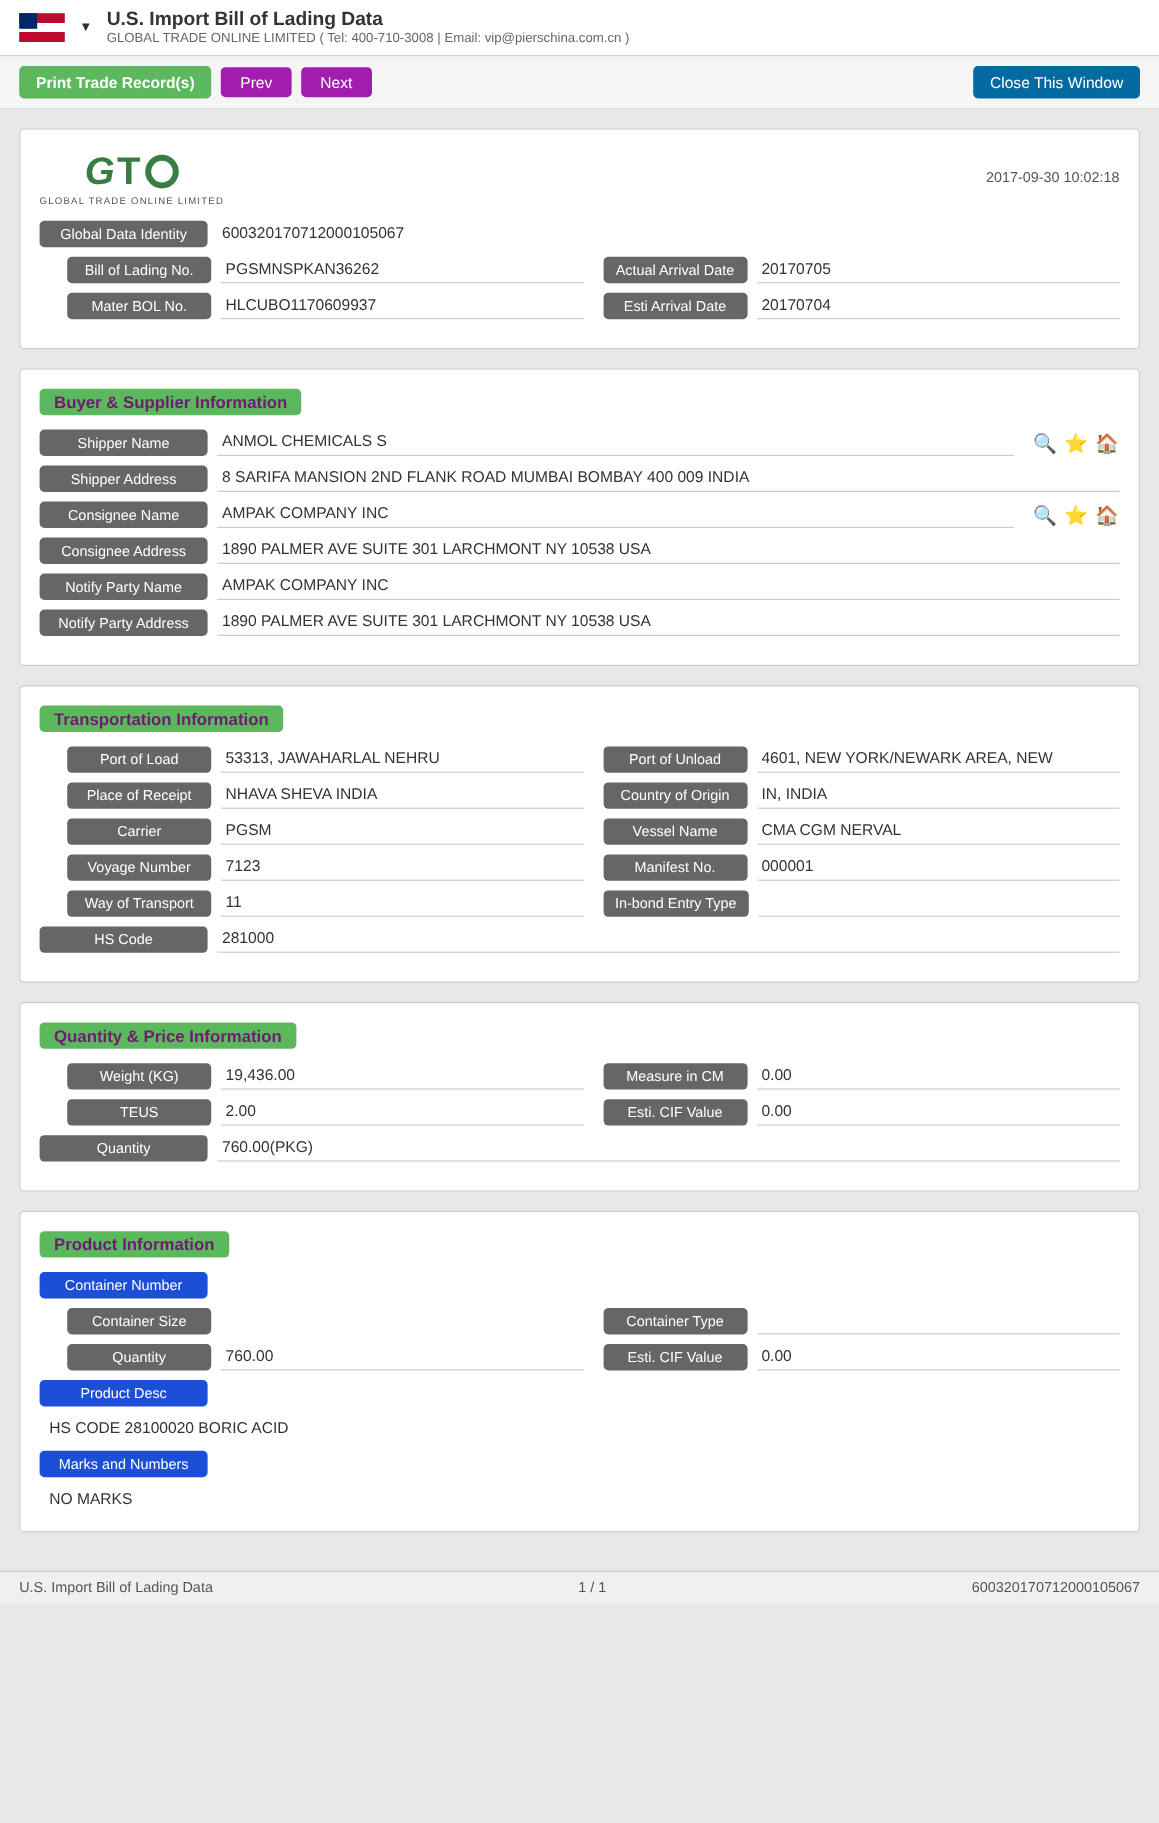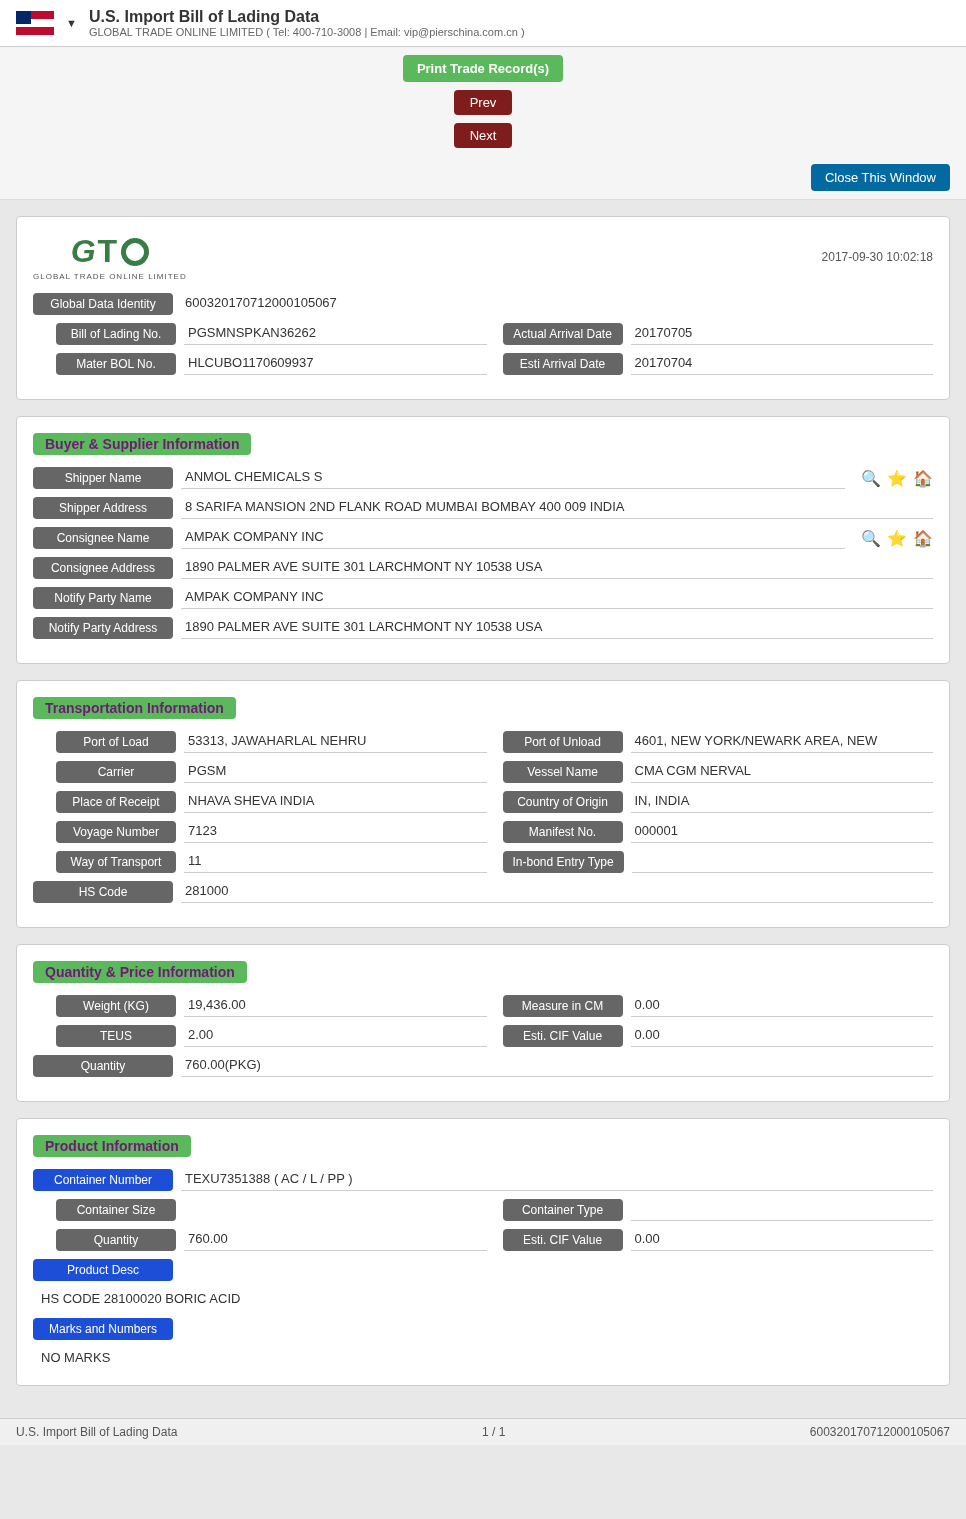--- a/index.html
+++ b/index.html
@@ -29,34 +29,33 @@
     .top-bar-title { font-size: 16px; font-weight: bold; color: #333; }
     .top-bar-subtitle { font-size: 11px; color: #666; }
 
     .toolbar {
       background: #f5f5f5;
       padding: 8px 16px;
       display: flex;
       align-items: center;
       gap: 8px;
       border-bottom: 1px solid #ddd;
-      flex-direction: column;
     }
     .btn-green {
       background: #5cb85c;
       color: #fff;
       border: none;
       padding: 6px 14px;
       border-radius: 4px;
       cursor: pointer;
       font-size: 13px;
       font-weight: bold;
     }
     .btn-gray {
-      background: #7f1d1d;
+      background: #a21caf;
       color: #fff;
       border: none;
       padding: 5px 16px;
       border-radius: 4px;
       cursor: pointer;
       font-size: 13px;
     }
     .btn-red {
       background: #0369a1;
       color: #fff;
@@ -98,21 +97,21 @@
       color: #701a75;
       padding: 3px 12px;
       border-radius: 4px;
       font-size: 14px;
       font-weight: bold;
       margin-bottom: 12px;
     }
 
     .field-row {
       display: flex;
-      align-items: center;
+      align-items: flex-end;
       margin-bottom: 8px;
       gap: 8px;
     }
     .field-label {
       background: #666;
       color: #fff;
       padding: 4px 10px;
       border-radius: 4px;
       font-size: 12px;
       min-width: 140px;
@@ -304,37 +303,37 @@
         <div class="field-value">53313, JAWAHARLAL NEHRU</div>
       </div>
       <div class="col">
         <div class="field-label">Port of Unload</div>
         <div class="field-value">4601, NEW YORK/NEWARK AREA, NEW</div>
       </div>
     </div>
 
     <div class="two-col-row">
       <div class="col">
+        <div class="field-label">Place of Receipt</div>
+        <div class="field-value">NHAVA SHEVA INDIA</div>
+      </div>
+      <div class="col">
+        <div class="field-label">Country of Origin</div>
+        <div class="field-value">IN, INDIA</div>
+      </div>
+    </div>
+
+    <div class="two-col-row">
+      <div class="col">
         <div class="field-label">Carrier</div>
         <div class="field-value">PGSM</div>
       </div>
       <div class="col">
         <div class="field-label">Vessel Name</div>
         <div class="field-value">CMA CGM NERVAL</div>
-      </div>
-    </div>
-
-    <div class="two-col-row">
-      <div class="col">
-        <div class="field-label">Place of Receipt</div>
-        <div class="field-value">NHAVA SHEVA INDIA</div>
-      </div>
-      <div class="col">
-        <div class="field-label">Country of Origin</div>
-        <div class="field-value">IN, INDIA</div>
       </div>
     </div>
 
     <div class="two-col-row">
       <div class="col">
         <div class="field-label">Voyage Number</div>
         <div class="field-value">7123</div>
       </div>
       <div class="col">
         <div class="field-label">Manifest No.</div>
@@ -392,21 +391,20 @@
     </div>
   </div>
 
   <div class="card">
     <div>
       <span class="section-label">Product Information</span>
     </div>
 
     <div class="field-row">
       <div class="field-label-green">Container Number</div>
-      <div class="field-value" style="flex:1;">TEXU7351388 ( AC / L / PP )</div>
     </div>
 
     <div class="two-col-row">
       <div class="col">
         <div class="field-label">Container Size</div>
       </div>
       <div class="col">
         <div class="field-label">Container Type</div>
         <div class="field-value"></div>
       </div>

